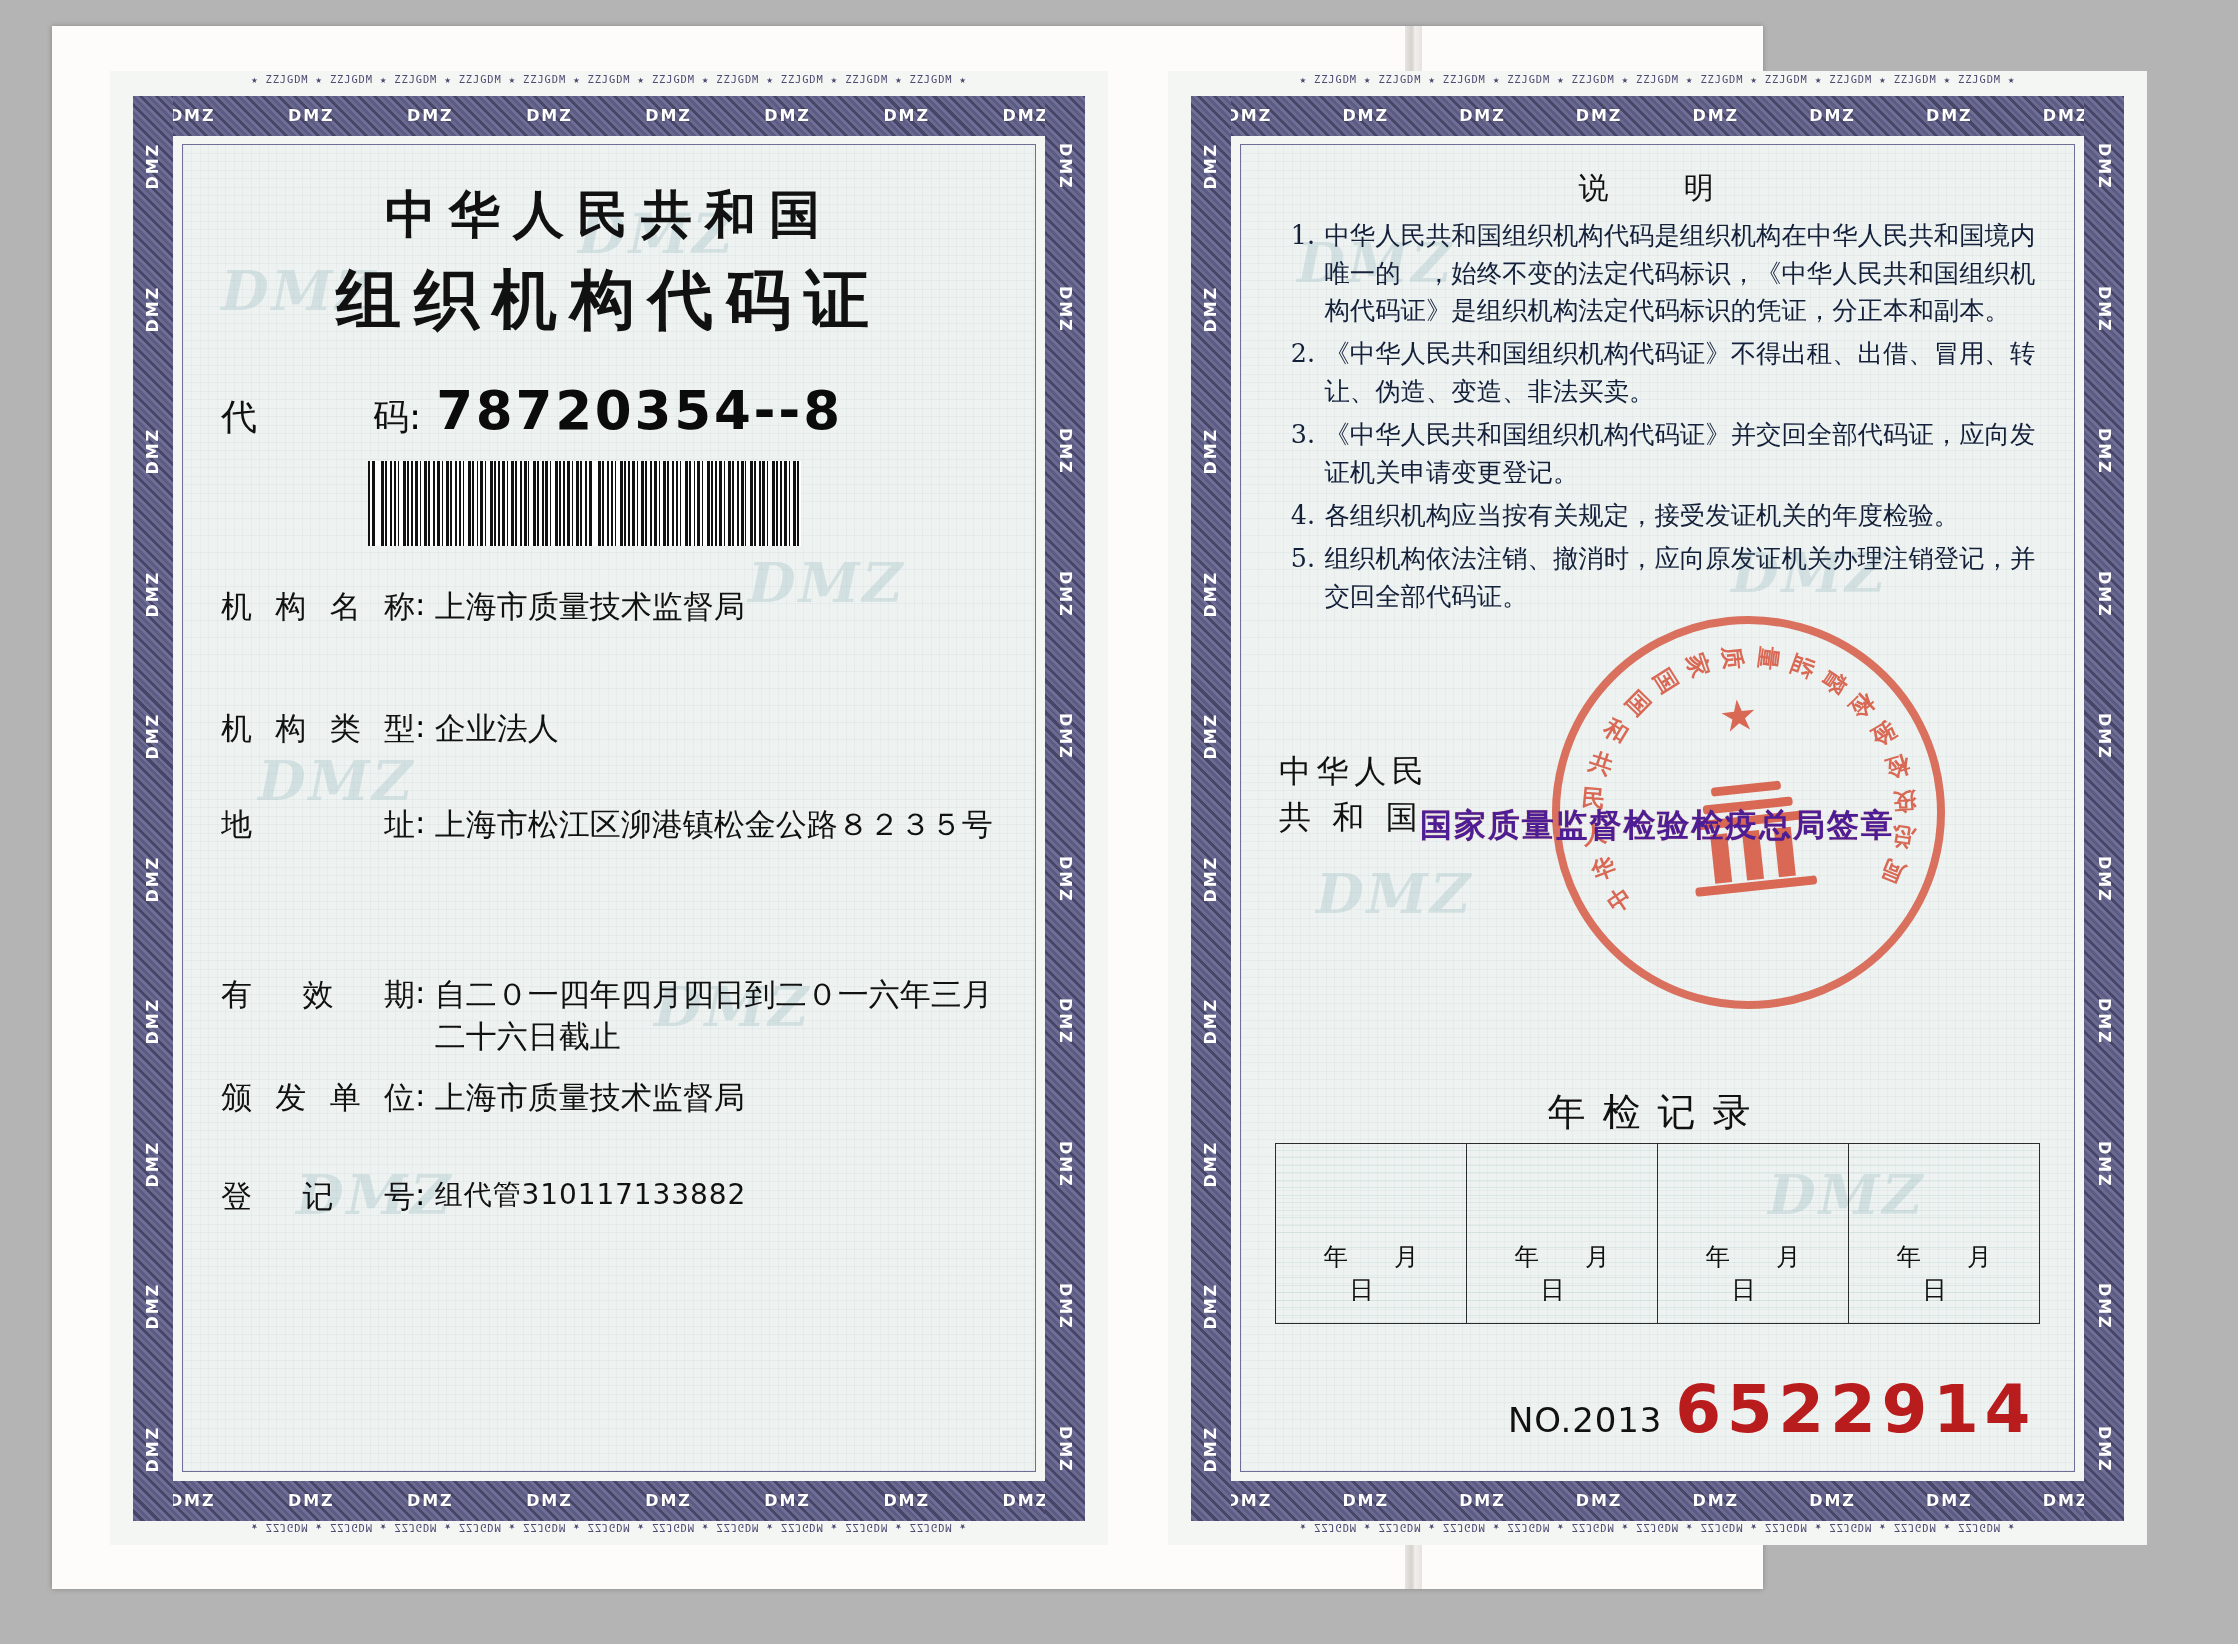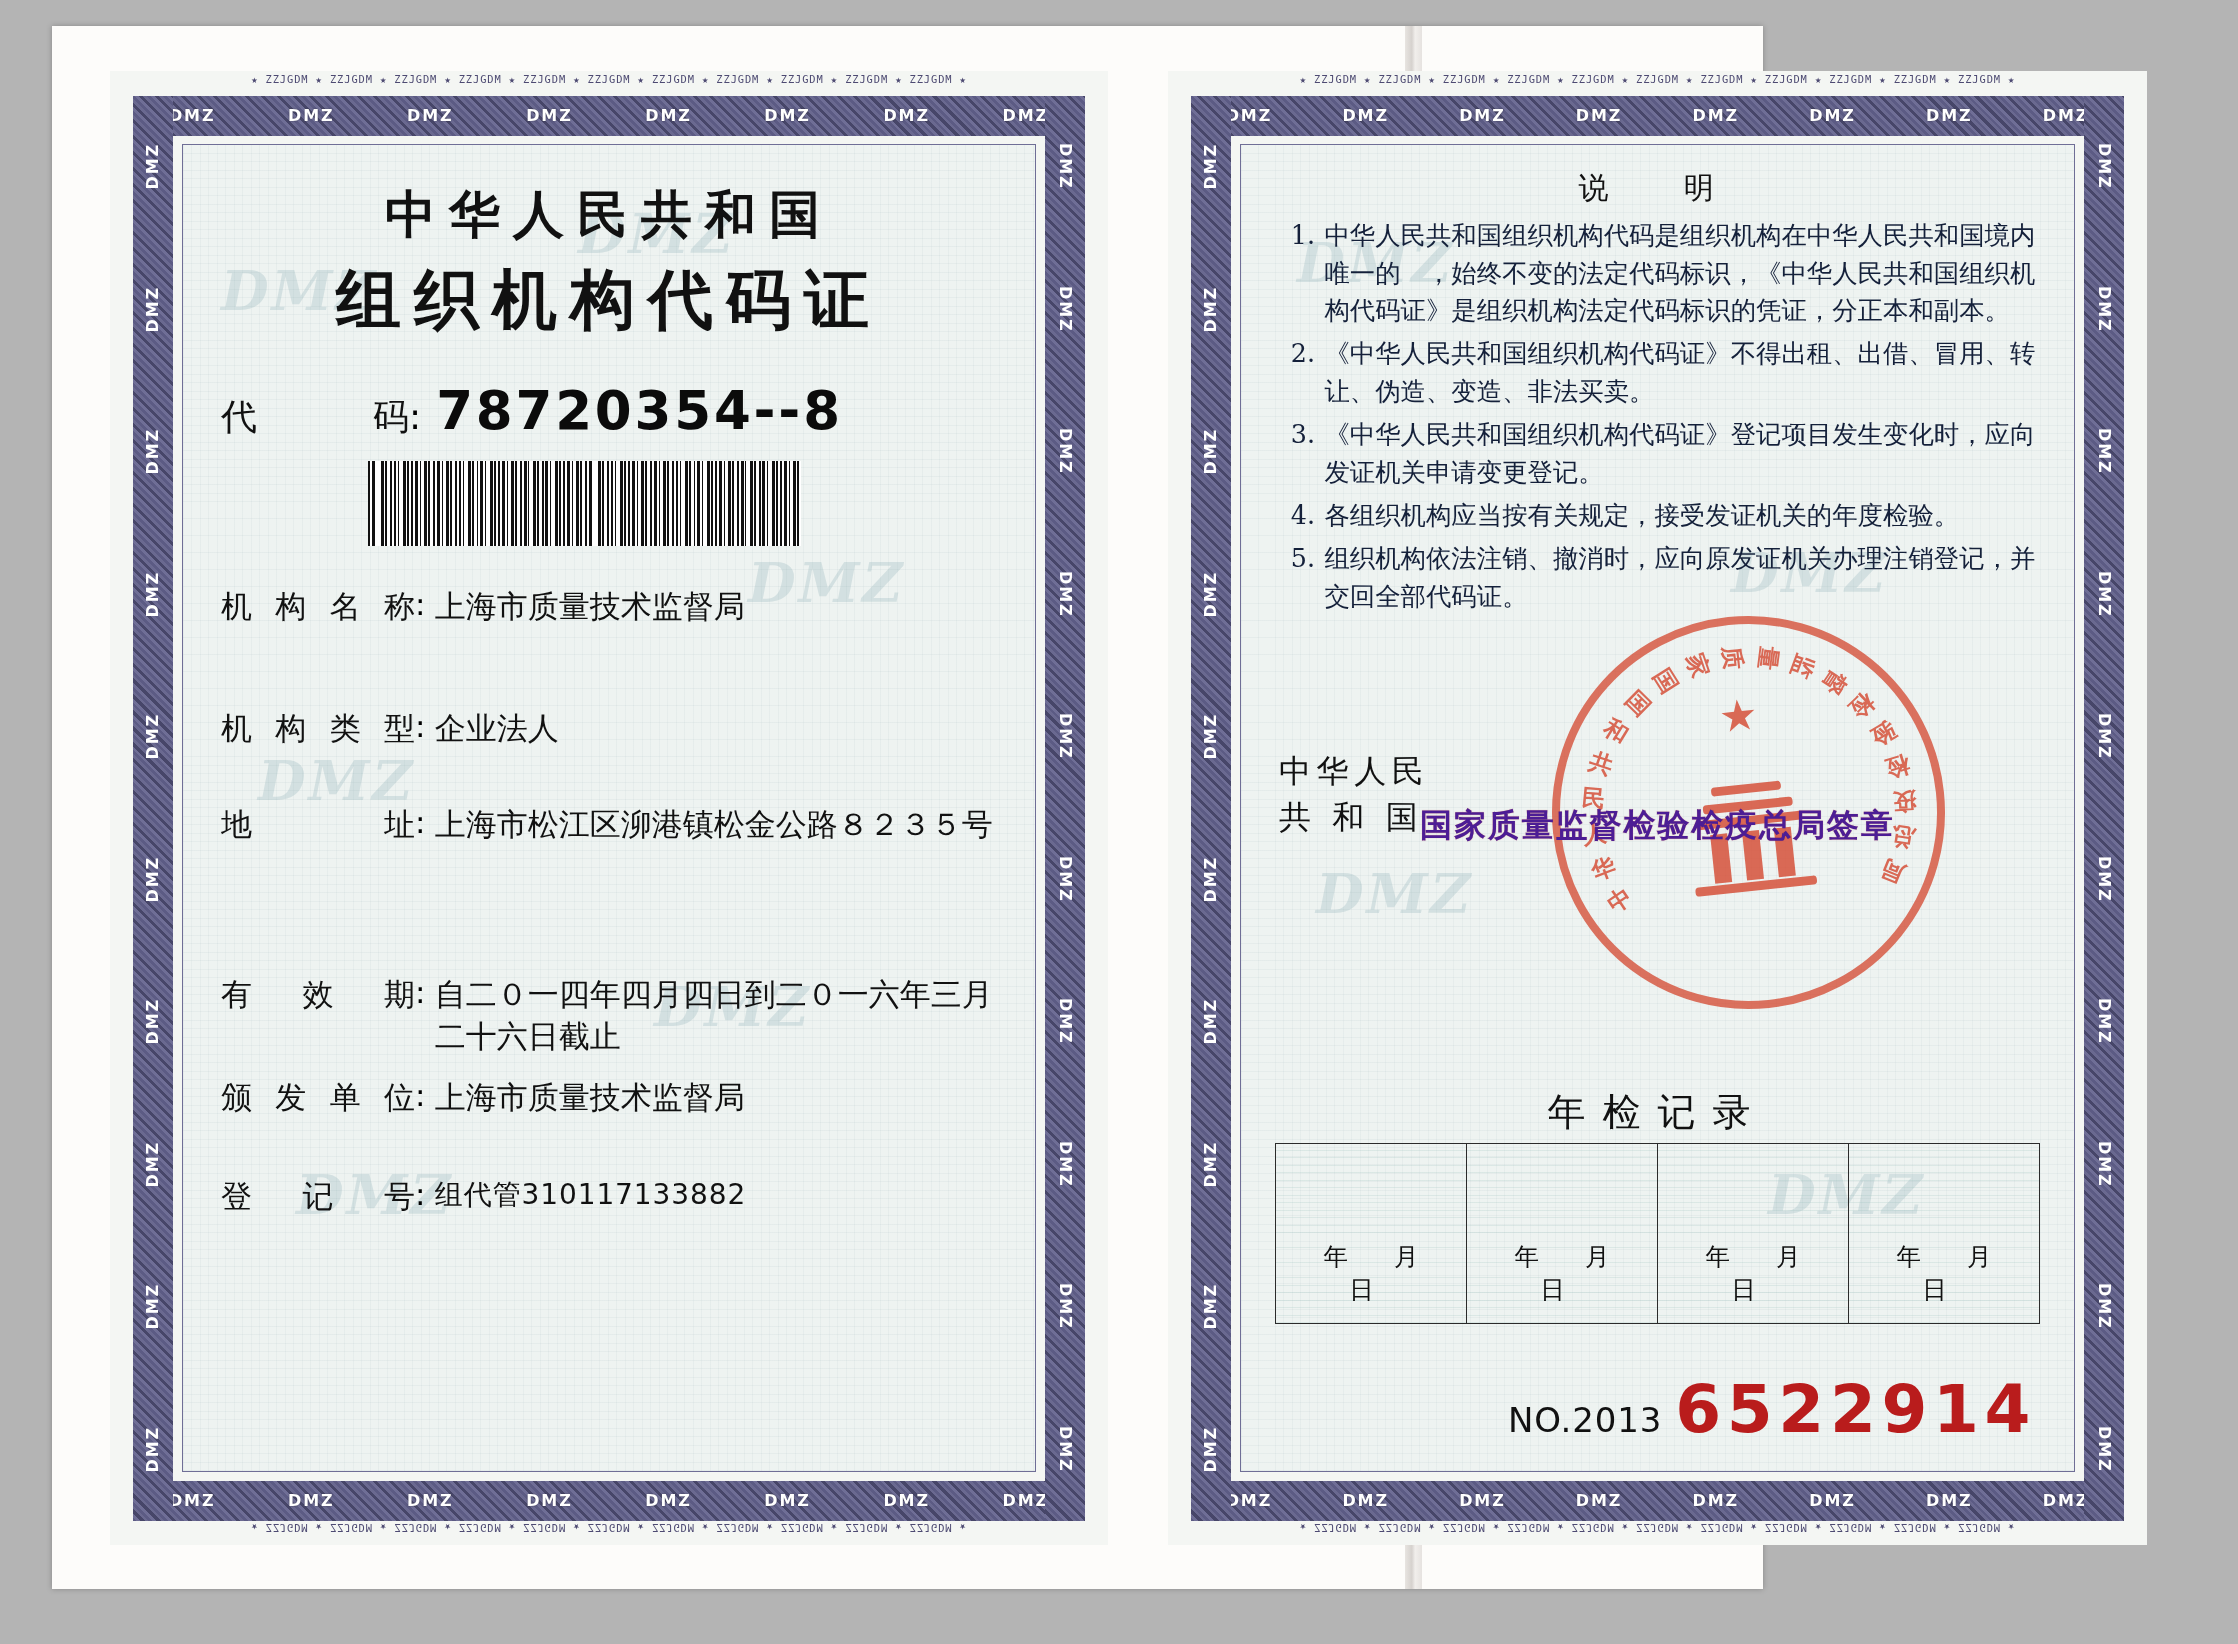--- a/index.html
+++ b/index.html
@@ -435,21 +435,21 @@
         <div class="note">
           <span class="num">1.</span>
           <span class="txt">中华人民共和国组织机构代码是组织机构在中华人民共和国境内唯一的　，始终不变的法定代码标识，《中华人民共和国组织机构代码证》是组织机构法定代码标识的凭证，分正本和副本。</span>
         </div>
         <div class="note">
           <span class="num">2.</span>
           <span class="txt">《中华人民共和国组织机构代码证》不得出租、出借、冒用、转让、伪造、变造、非法买卖。</span>
         </div>
         <div class="note">
           <span class="num">3.</span>
-          <span class="txt">《中华人民共和国组织机构代码证》登记项目发生变化时，应向发证机关申请变更登记。</span>
+          <span class="txt">《中华人民共和国组织机构代码证》并交回全部代码证，应向发证机关申请变更登记。</span>
         </div>
         <div class="note">
           <span class="num">4.</span>
           <span class="txt">各组织机构应当按有关规定，接受发证机关的年度检验。</span>
         </div>
         <div class="note">
           <span class="num">5.</span>
           <span class="txt">组织机构依法注销、撤消时，应向原发证机关办理注销登记，并交回全部代码证。</span>
         </div>
       </div>

